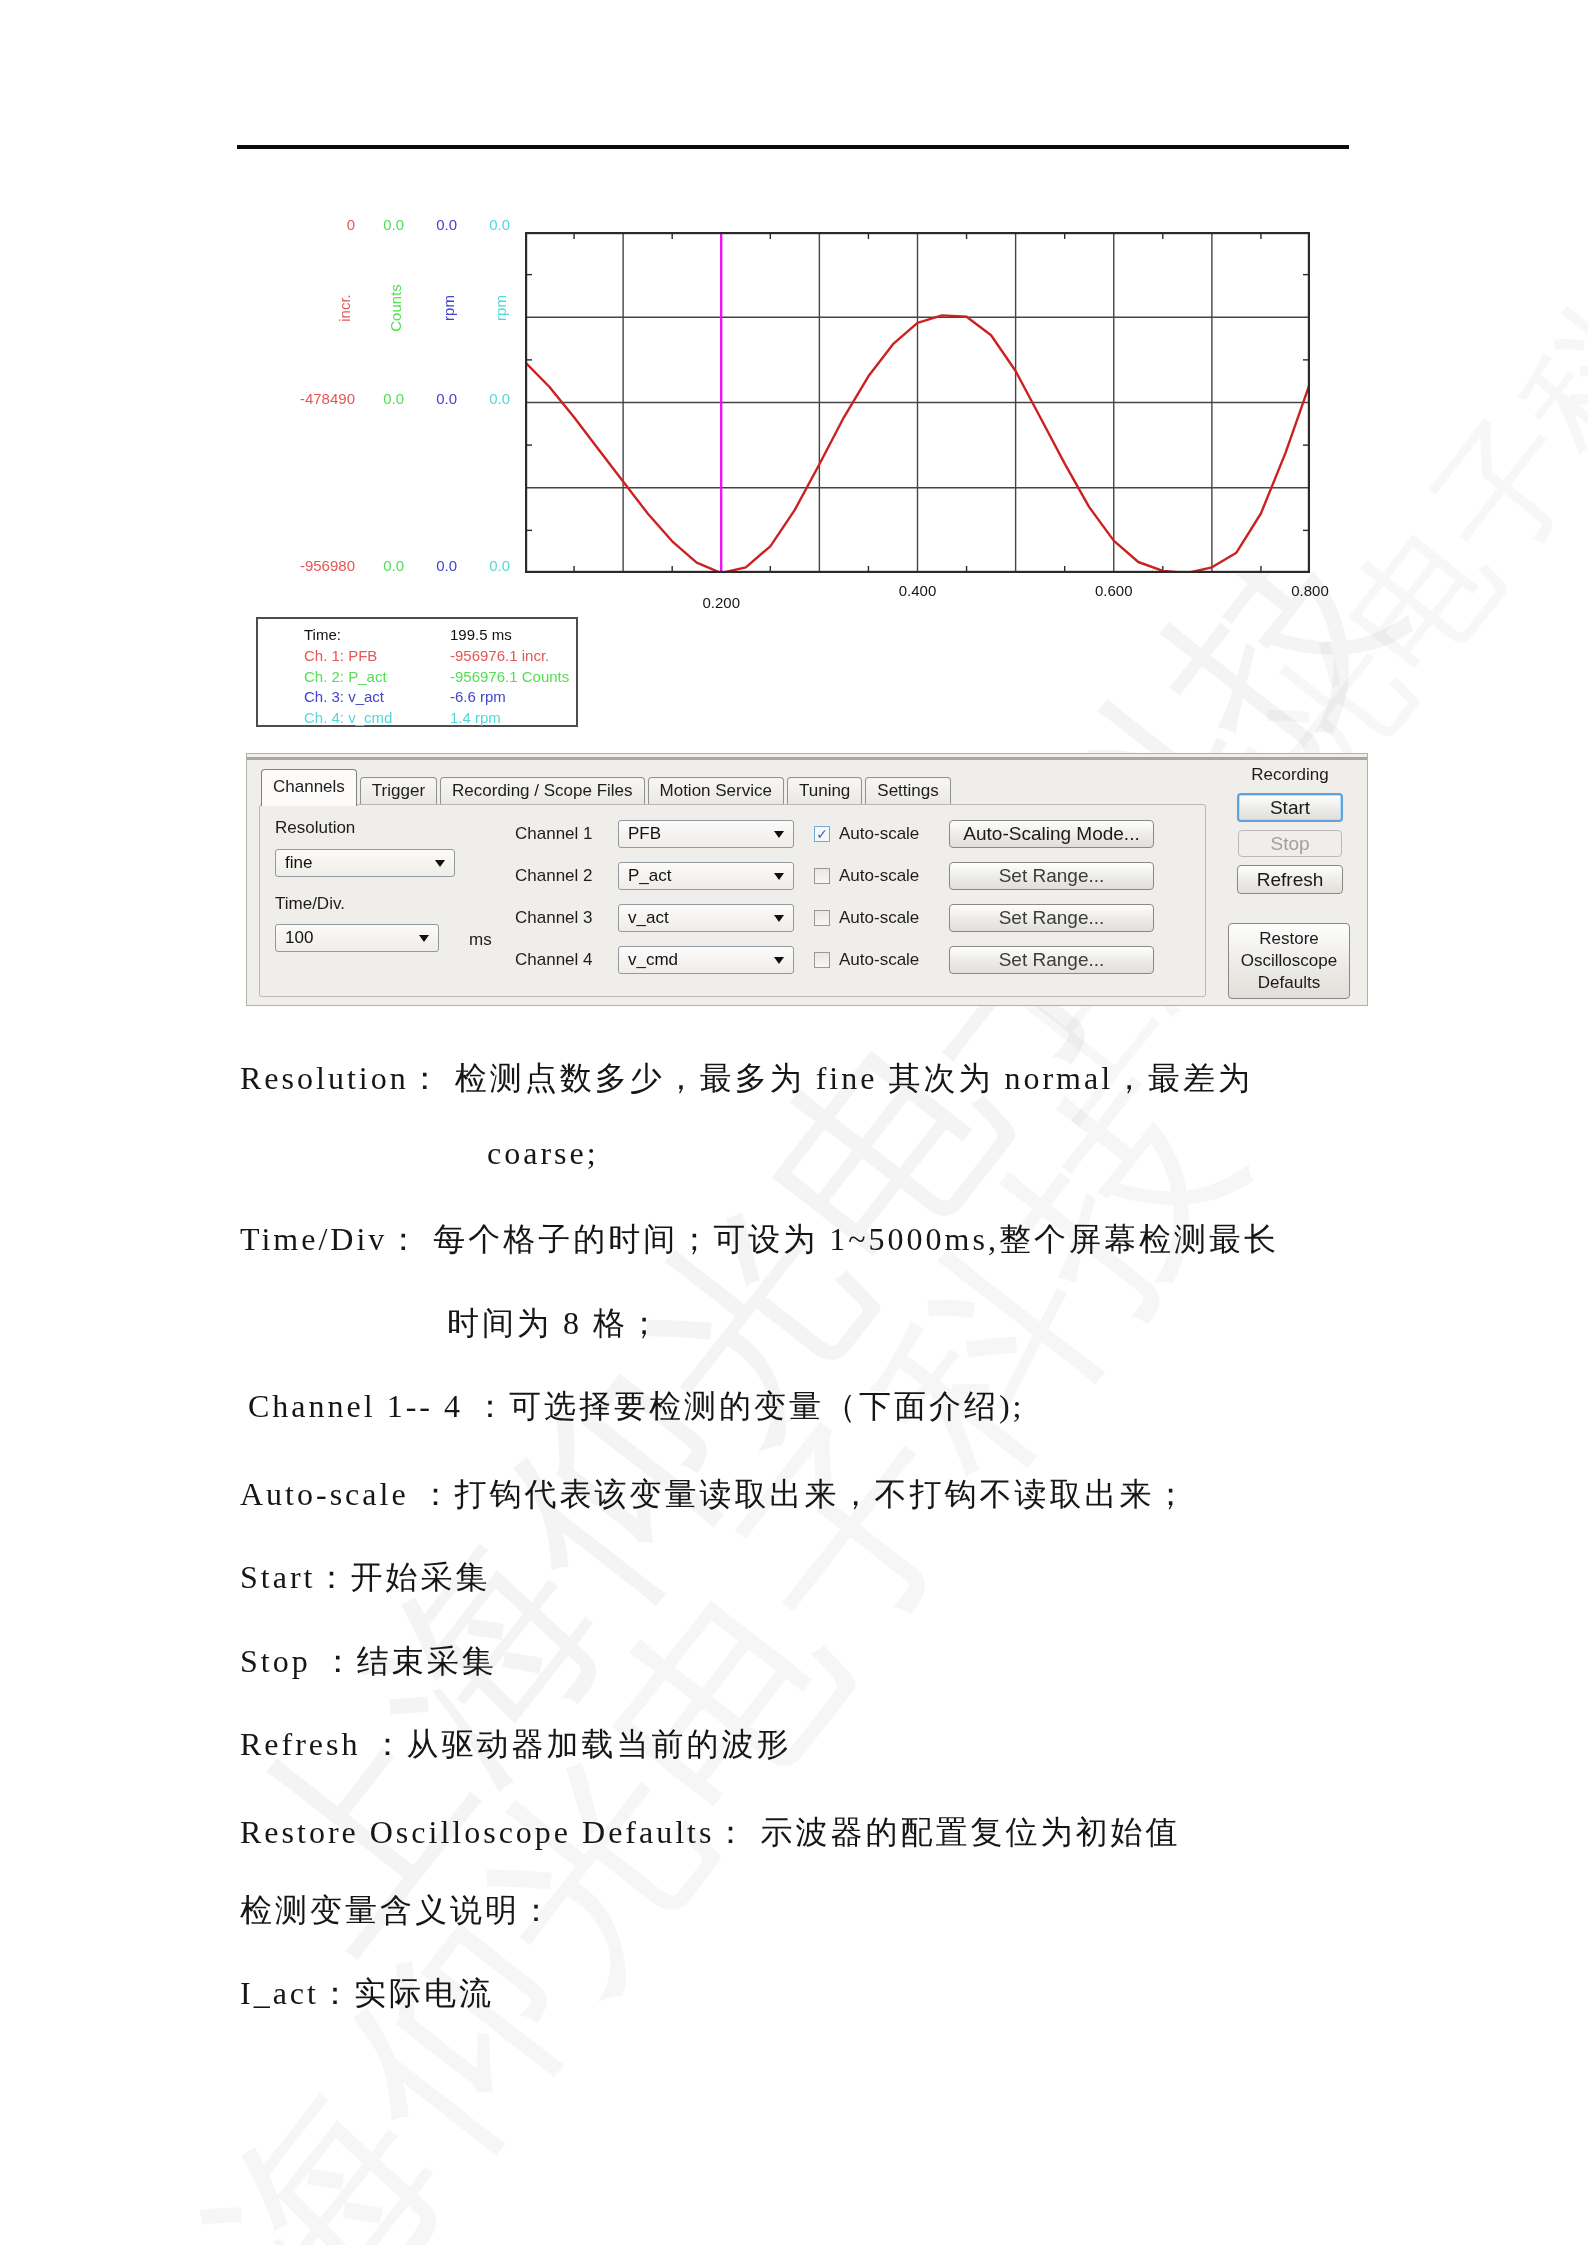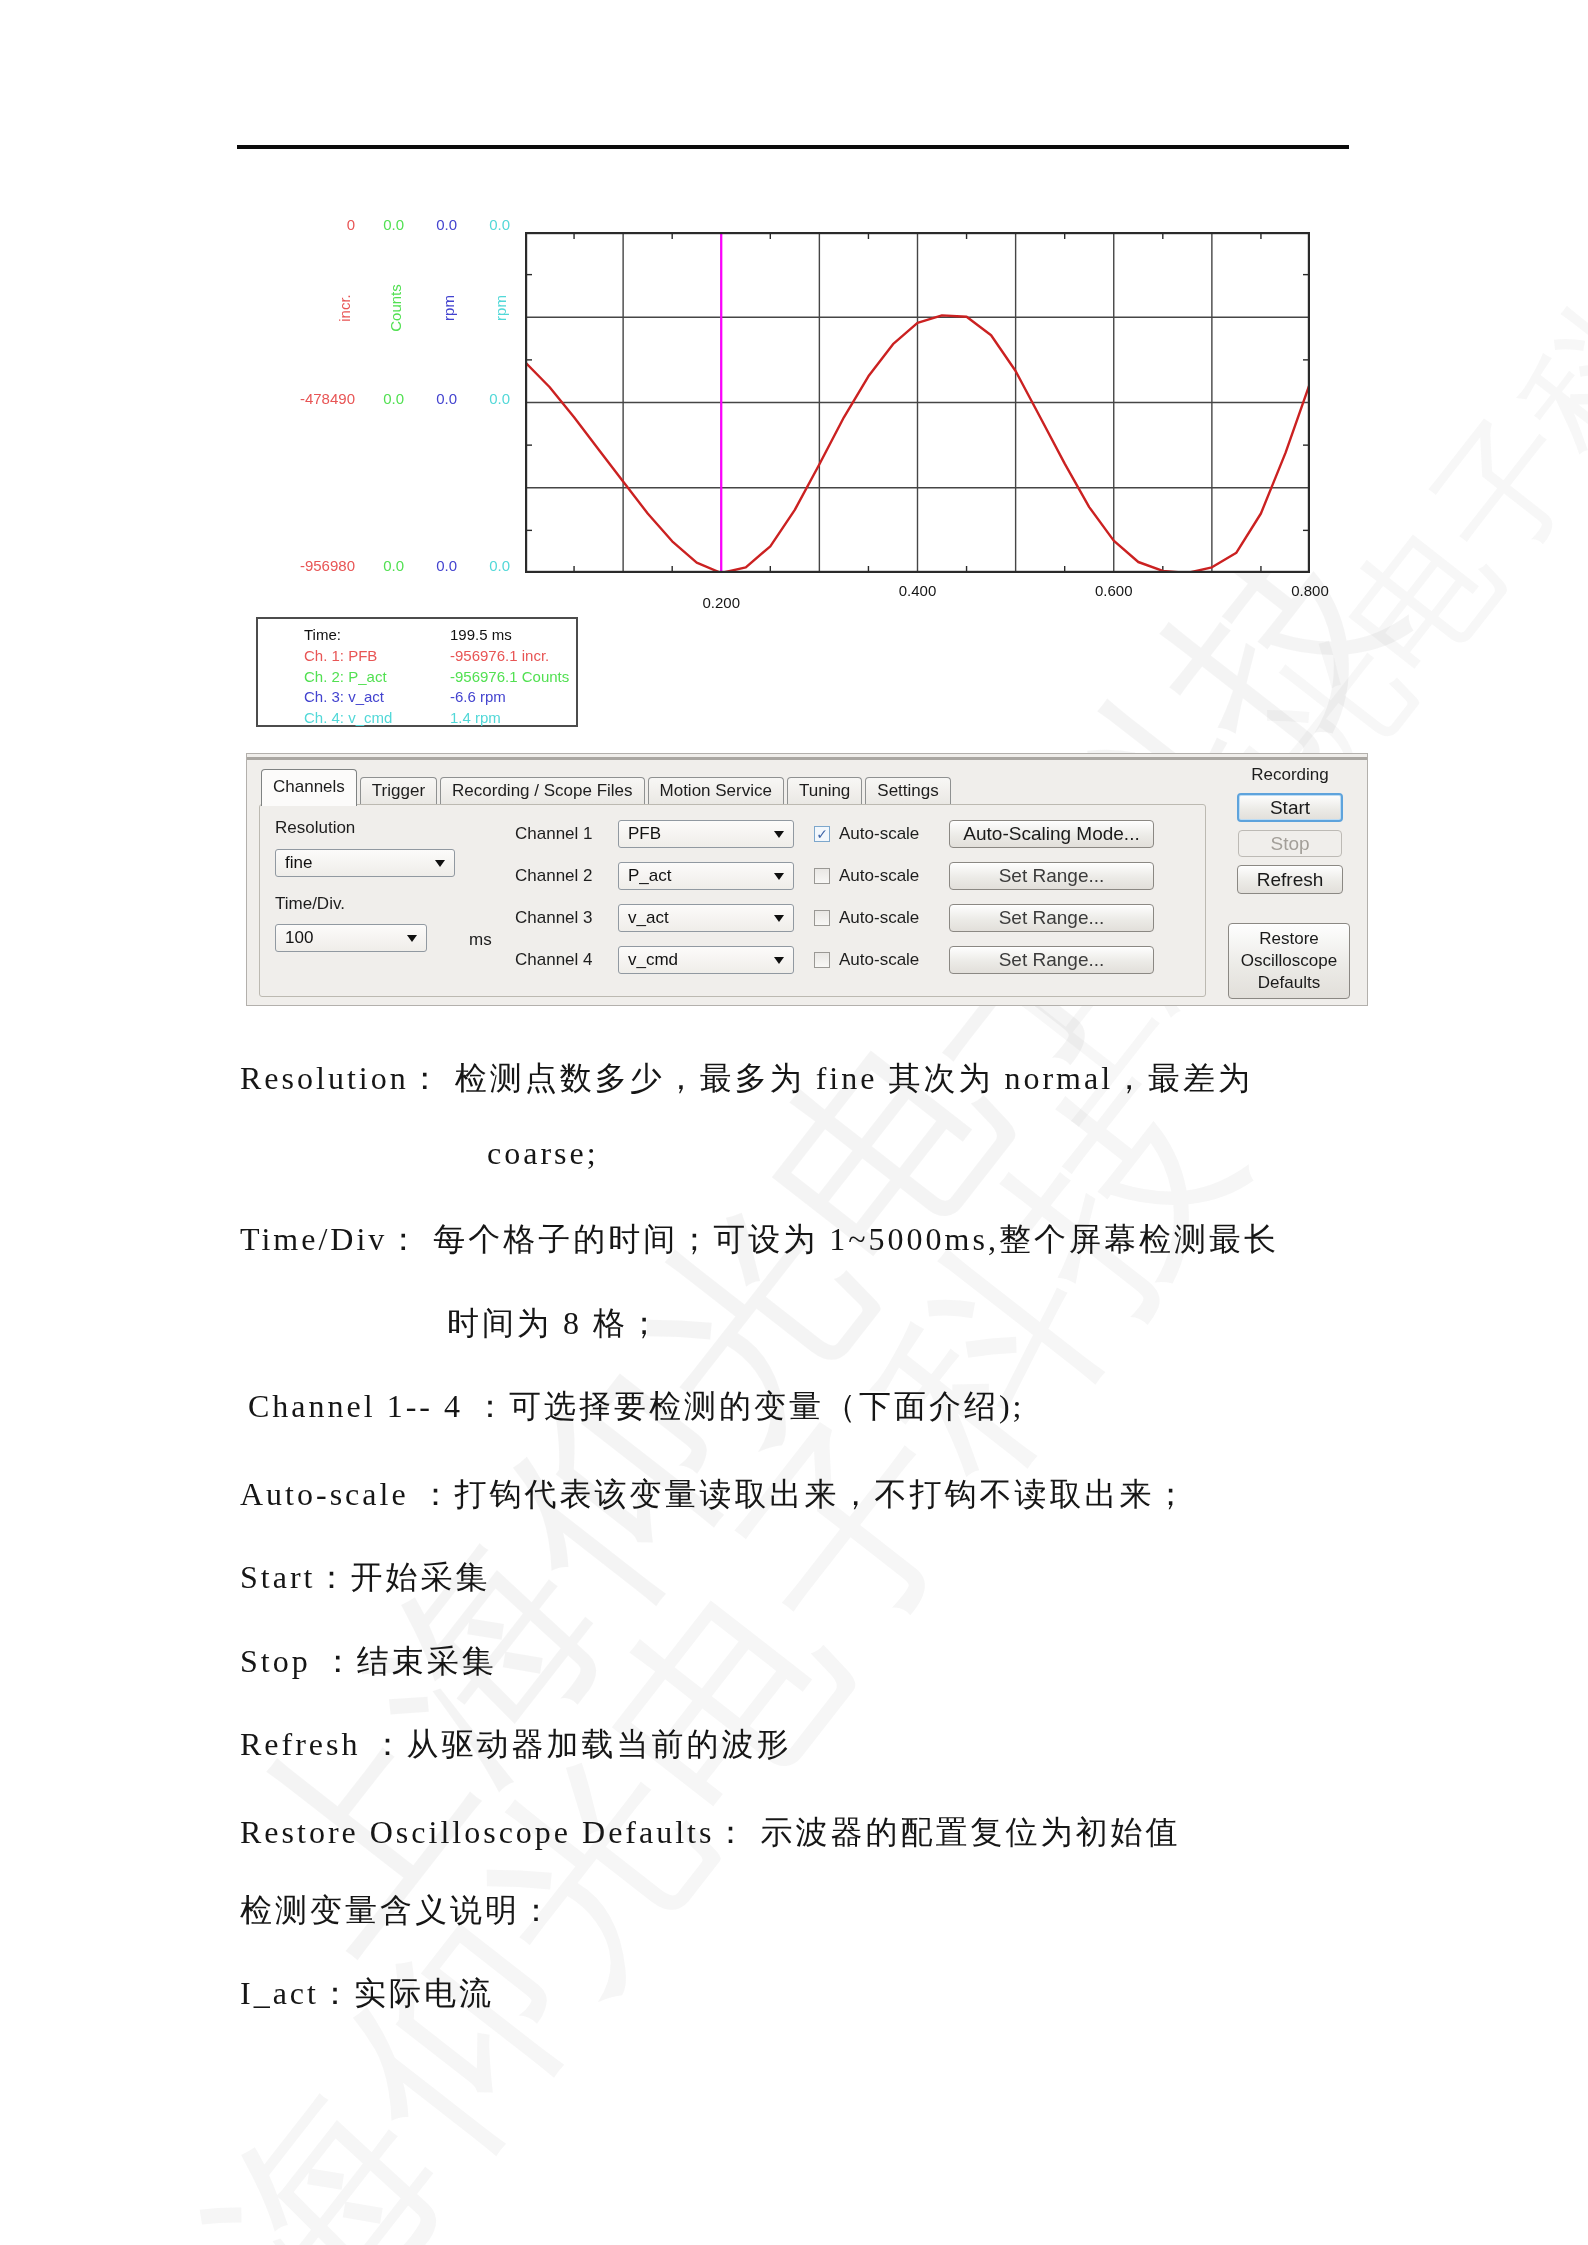--- a/index.html
+++ b/index.html
@@ -187,21 +187,21 @@
       </div>
     <div id="group-box"></div>
 
     <div class="panel-label" style="left:28px;top:64px;">Resolution</div>
     <div class="combo" style="left:28px;top:95px;width:180px;">
       <span>fine</span>
       <span class="arr"></span>
     </div>
 
     <div class="panel-label" style="left:28px;top:140px;">Time/Div.</div>
-    <div class="combo" style="left:28px;top:170px;width:152px;">
+    <div class="combo" style="left:28px;top:170px;width:164px;">
       <span>100</span>
       <span class="arr"></span>
     </div>
     <div class="panel-label" style="left:222px;top:176px;">ms</div>
 
     <div id="channel-rows">
         <div class="panel-label" style="left: 268px; top: 70px;">Channel 1</div>
         <div class="combo" style="left: 371px; top: 66px; width: 176px;">
           <span>PFB</span>
           <span class="arr"></span>

